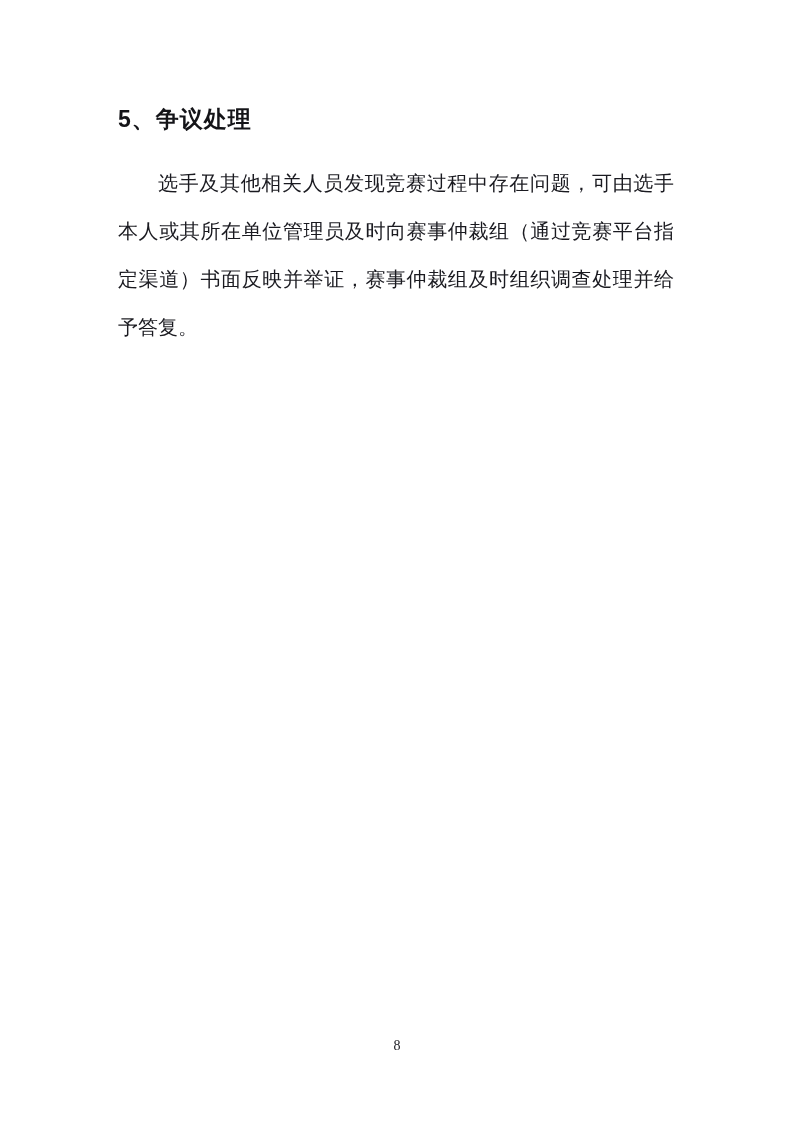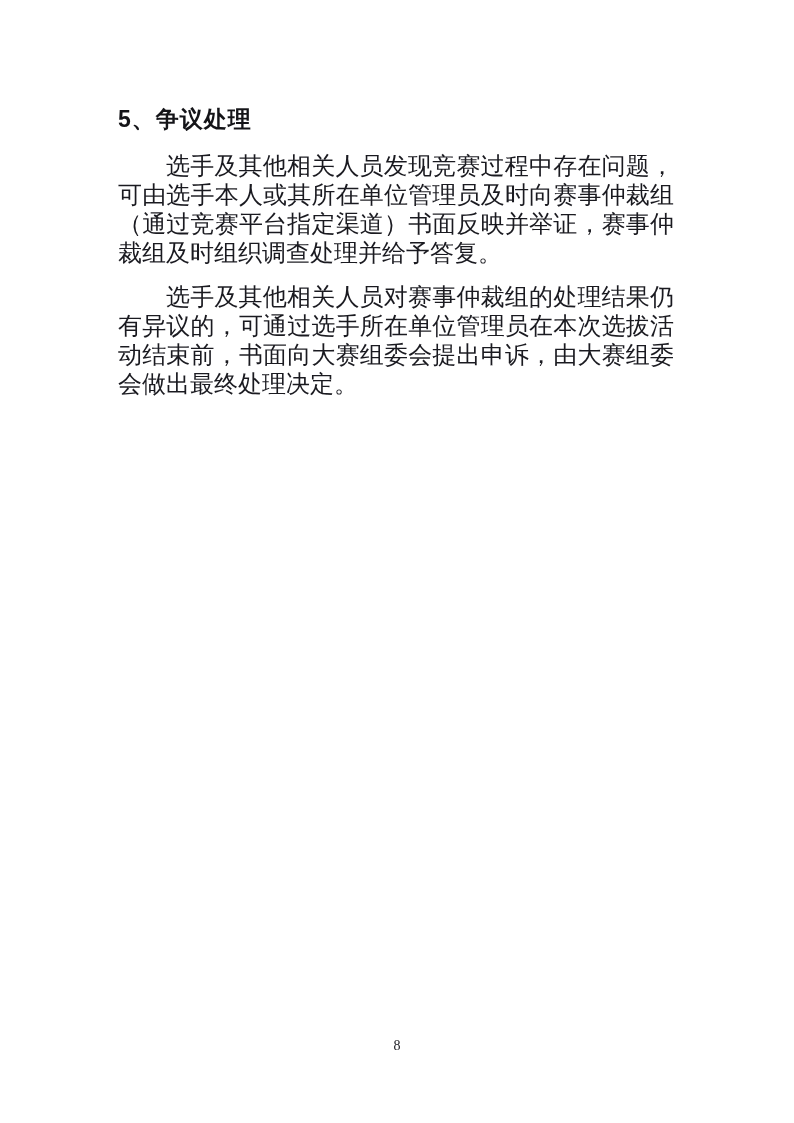--- a/index.html
+++ b/index.html
@@ -20,35 +20,35 @@
     left: 118px;
     top: 103px;
     width: 556px;
   }
   .doc-heading {
     font-family: "Liberation Sans", "DejaVu Sans", sans-serif;
     font-weight: bold;
     font-size: 23px;
     line-height: 32px;
     letter-spacing: 1px;
-    margin: 0 0 17px 0;
+    margin: 0 0 24px 0;
     color: #141418;
   }
   .section-title {
     font-family: "Liberation Serif", "DejaVu Serif", serif;
     font-weight: normal;
     font-size: 22px;
     line-height: 32px;
     margin: 0 0 18px 0;
     color: #1a1a20;
   }
   .para {
     font-family: "Liberation Serif", "DejaVu Serif", serif;
-    font-size: 24px;
-    line-height: 29px;
+    font-size: 20px;
+    line-height: 48px;
     margin: 0 0 15px 0;
     text-align: justify;
     text-indent: 2em;
     color: #1a1a20;
     word-break: break-all;
   }
   .page-number {
     position: absolute;
     top: 1038px;
     left: 0;
@@ -63,18 +63,17 @@
 <body>
 
 <div class="page">
   <div class="content">
 
     <h1 class="doc-heading">5、争议处理</h1>
 
     <p class="para">选手及其他相关人员发现竞赛过程中存在问题，可由选手本人或其所在单位管理员及时向赛事仲裁组（通过竞赛平台指定渠道）书面反映并举证，赛事仲裁组及时组织调查处理并给予答复。</p>
 
 
-    <p class="para">选手及其他相关人员对赛事仲裁组的处理结果仍有异议的，可通过选手所在单位管理员在本次选拔活动结束前，书面向大赛组委会提出申诉，由大赛组委会做出最终处理决定。</p>
 
   </div>
 
   <div class="page-number">8</div>
 </div>
 
 </body></html>

